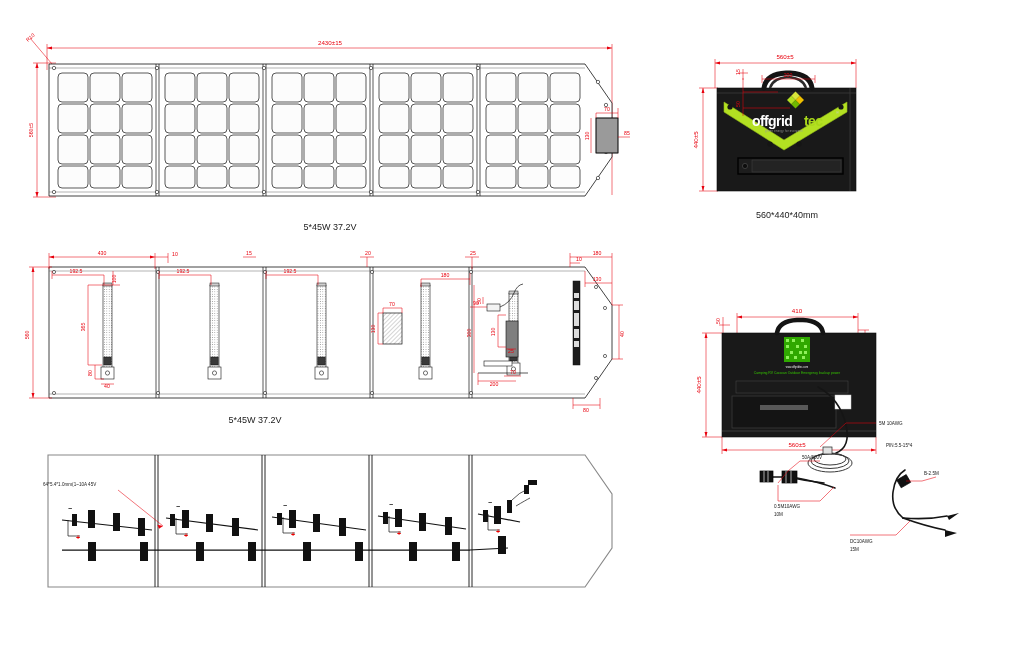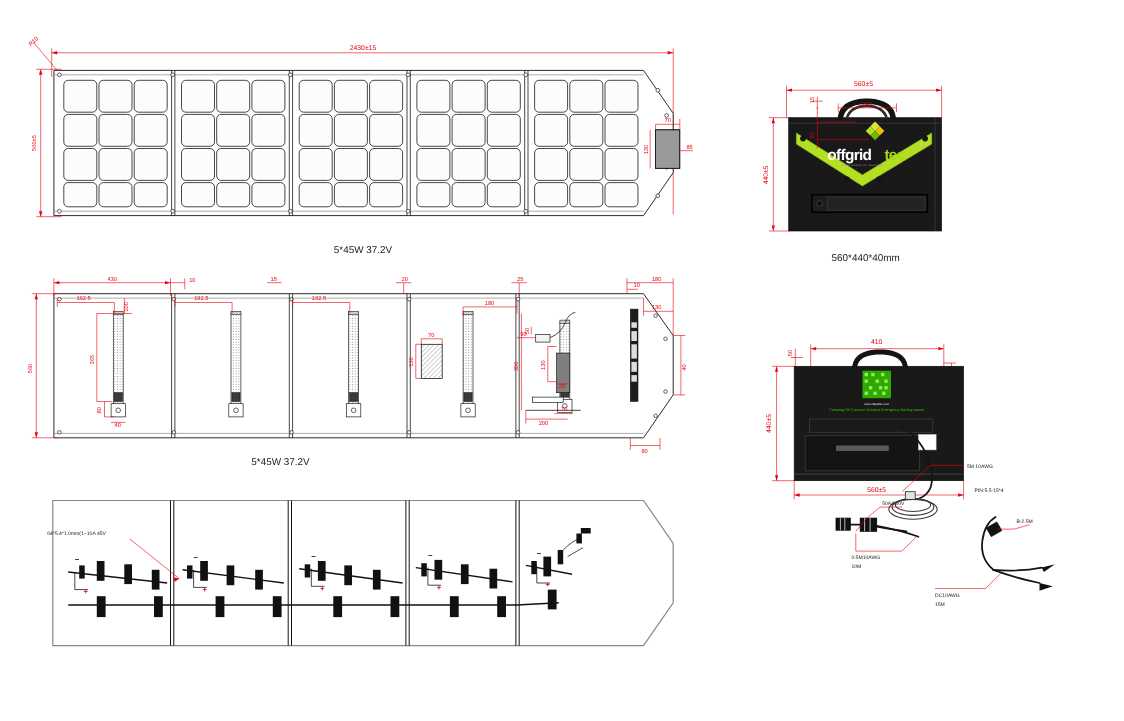--- a/index.html
+++ b/index.html
@@ -508,21 +508,21 @@
   </g>
 
   <g class="rl">
     <line x1="118" y1="50" x2="163" y2="86"></line>
     <path d="M163 86 l-5.6 -1.2 l1.6 4 z" fill="#e8000d" stroke="none"></path>
   </g>
   <text class="anno" x="43" y="46">64*5.4*1.0mm(1~10A 45V</text>
 </svg>
 </div>
 
-<div class="view" style="left:660px; top:55px;">
+<div class="view" style="left:660px; top:36px;">
 <svg width="330" height="200" viewBox="0 0 330 200">
 
   <g class="rl">
     <line x1="55" y1="27" x2="196" y2="27"></line>
     <line x1="55" y1="23" x2="55" y2="52"></line>
           <line x1="196" y1="23" x2="196" y2="52"></line>
     <path d="M55 27 l5 -1.5 v3 z" fill="#e8000d" stroke="none"></path>
           <path d="M196 27 l-5 -1.5 v3 z" fill="#e8000d" stroke="none"></path>
   </g>
   <text class="dimb" x="125" y="23" text-anchor="middle">560±5</text>

